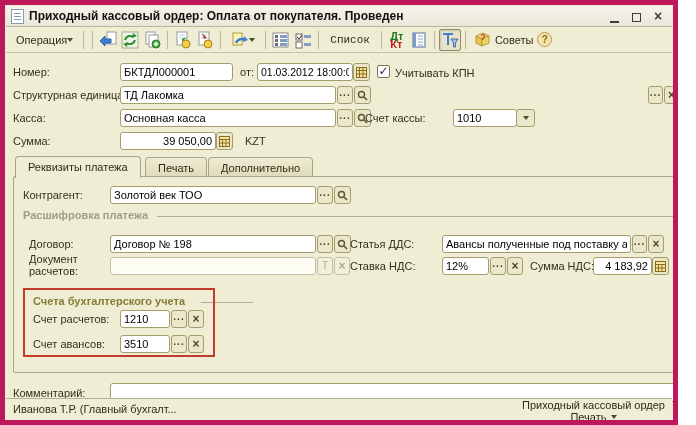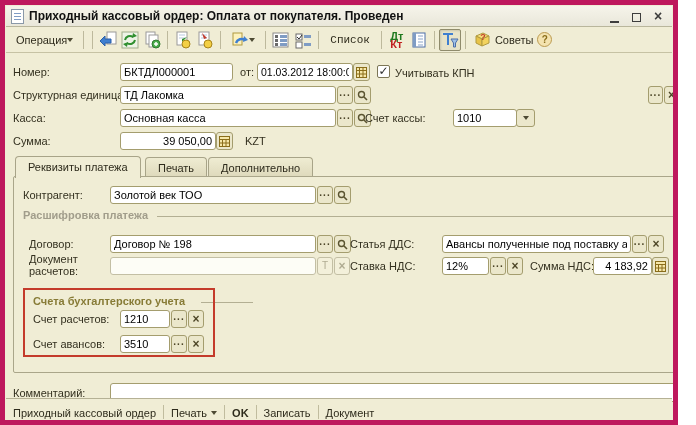--- a/index.html
+++ b/index.html
@@ -62,21 +62,21 @@
 
   .section-line { position:absolute; height:1px; background:#b3af93; }
   .section-title-gray { position:absolute; font-weight:bold; color:#a19d8b; white-space:nowrap; }
   .section-title-accounts { position:absolute; font-weight:bold; color:#877b36; white-space:nowrap; }
   .annotation { position:absolute; left:18px; top:283px; width:192px; height:69px; border:2px solid #c43b2b; z-index:4; pointer-events:none; }
 
   
   .statusbar { position:absolute; left:1px; right:1px; bottom:1px; height:21px; border-top:1px solid #b5b195;
     background:#f0edd5; display:flex; align-items:center; padding:0 7px; }
   .sb-user { flex:1 1 auto; white-space:nowrap; overflow:hidden; }
-  .sb-right { display:flex; align-items:flex-end; height:100%; }
+  .sb-right { display:flex; align-items:center; height:100%;flex-direction:column; }
   .sb-sep { width:1px; height:14px; background:#c0bc9e; margin:0 7px; }
   .sb-item { white-space:nowrap; display:flex; align-items:center; gap:4px; }
   .sb-ok { font-weight:bold; }
 
   svg { display:block; }
 </style>
 </head>
 <body>
 
 <div class="window">
@@ -333,20 +333,21 @@
   <input class="fld" style="left: 115px; top: 330px; width: 50px; z-index: 5;" readonly="" value="3510">
   <span class="mini-btn dots" style="left:166px; top:330px; z-index:5;">...</span>
   <span class="mini-btn clear-x" style="left:183px; top:330px; z-index:5;">×</span>
 
   <div class="annotation"></div>
 
   <span class="lbl" style="left:8px; top:379px;">Комментарий:</span>
   <input class="fld" style="left: 105px; top: 378px; width: 584px; height: 19px;" readonly="" value="">
 
   <div class="statusbar">
+    <span class="sb-user">Иванова Т.Р. (Главный бухгалт...</span>
     <span class="sb-right">
       <span class="sb-item">Приходный кассовый ордер</span>
       <span class="sb-sep"></span>
       <span class="sb-item">
         <span>Печать</span>
         <span class="caret"></span>
       </span>
       <span class="sb-sep"></span>
       <span class="sb-item sb-ok">OK</span>
       <span class="sb-sep"></span>

